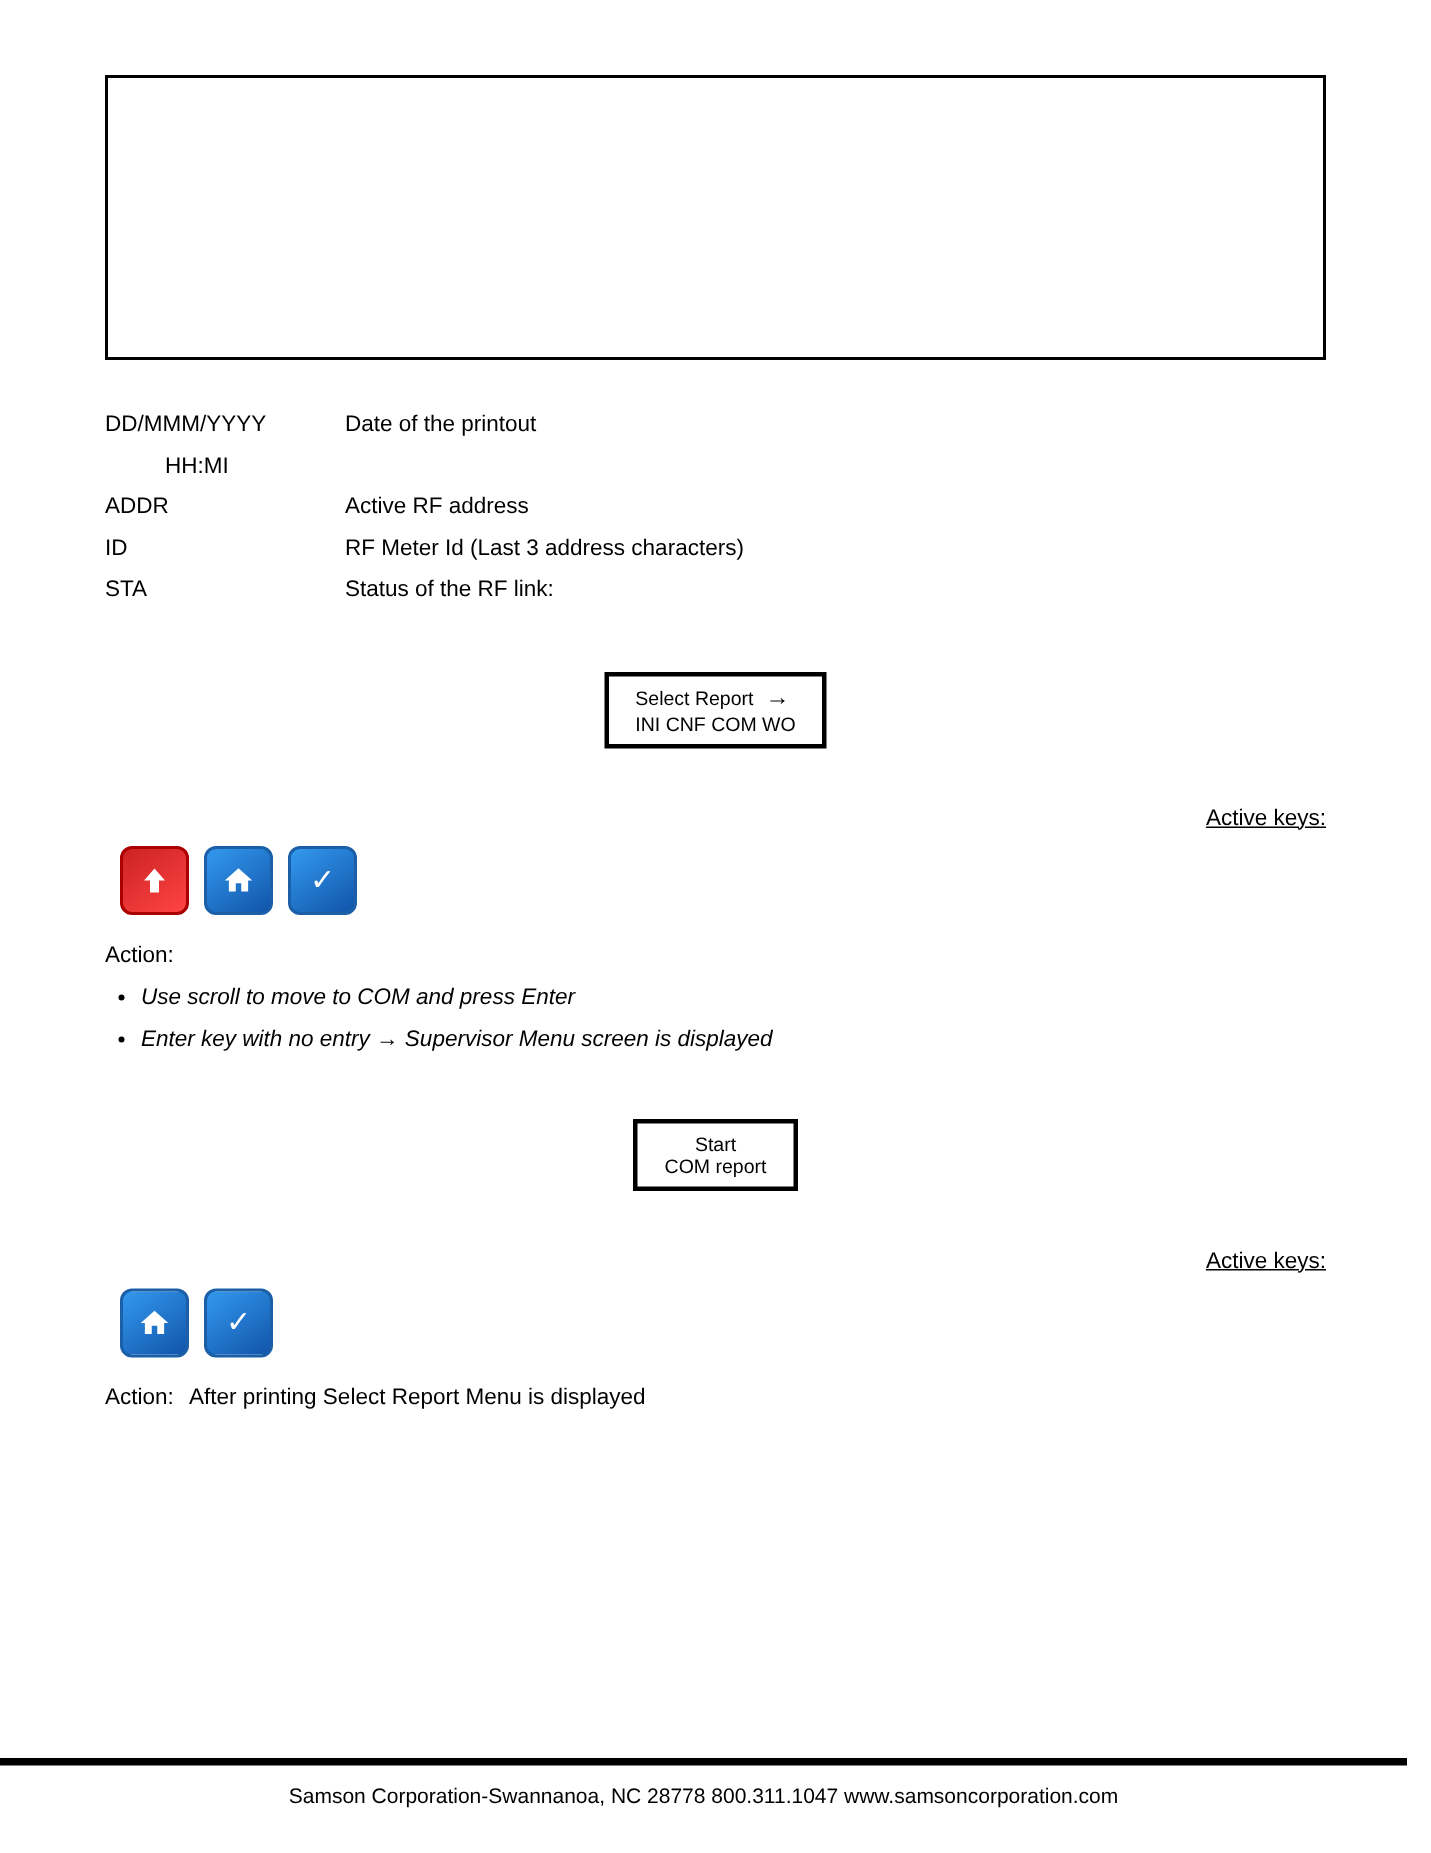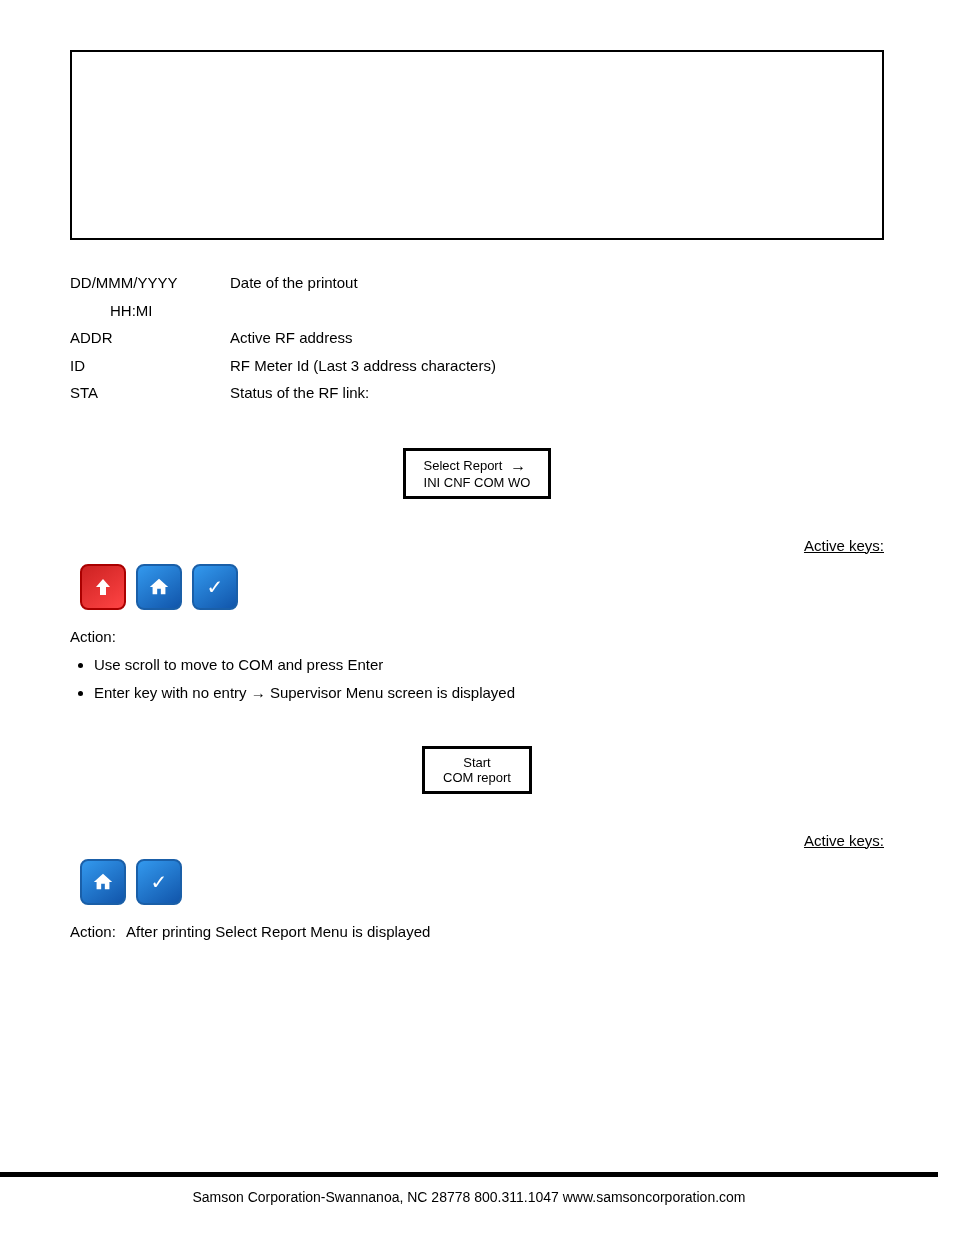--- a/index.html
+++ b/index.html
@@ -150,20 +150,21 @@
     .action-label {
       font-size: 15px;
       margin-bottom: 6px;
     }
 
     .action-bullets {
       list-style: disc;
       padding-left: 24px;
       line-height: 1.9;
       margin-bottom: 20px;
+      font-style: italic;
     }
 
     .footer {
       position: absolute;
       bottom: 30px;
       left: 0;
       right: 16px;
       text-align: center;
       font-size: 14px;
       color: #000;

